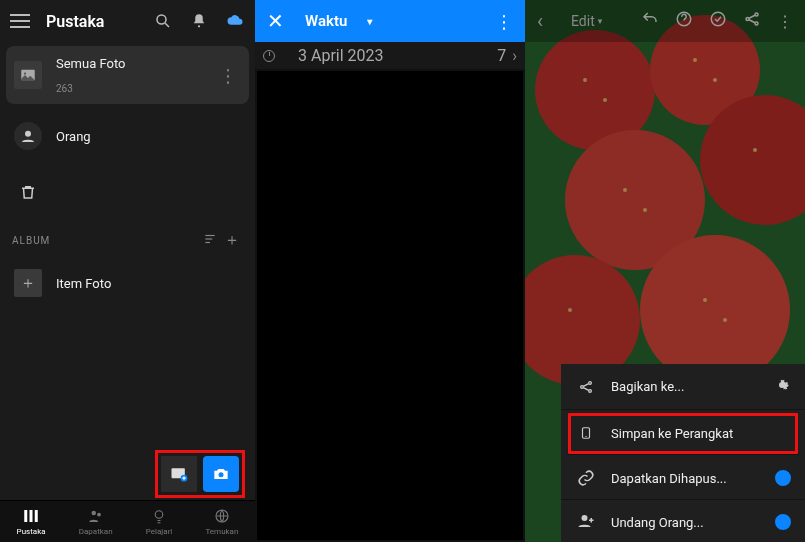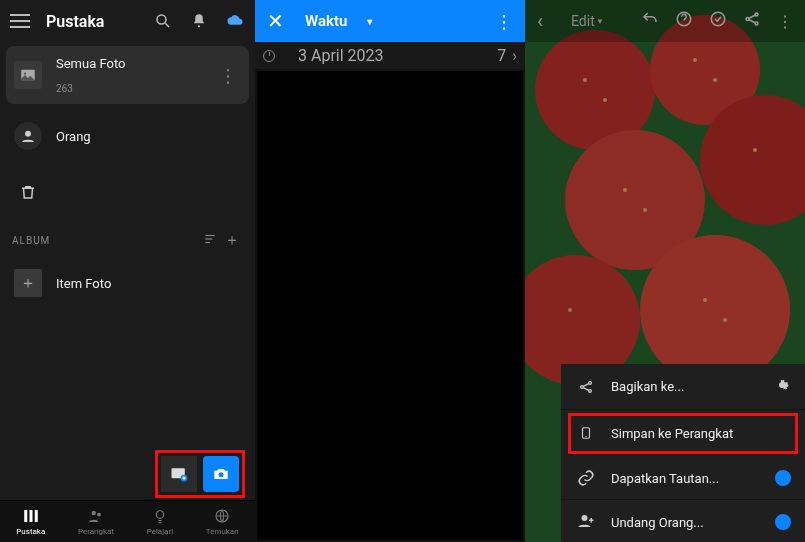--- a/index.html
+++ b/index.html
@@ -189,21 +189,21 @@
         <span>Pustaka</span>
       </div>
       <div class="tab">
         <div class="tab-icon">
           <svg width="18" height="18" viewBox="0 0 24 24" fill="#777">
               <circle cx="9" cy="8" r="3"></circle>
               <circle cx="16" cy="10" r="2.5"></circle>
               <path d="M3 20c0-4 12-4 12 0z"></path>
             </svg>
         </div>
-        <span>Perangkat</span>
+        <span>Dapatkan</span>
       </div>
       <div class="tab">
         <div class="tab-icon">
           <svg width="18" height="18" viewBox="0 0 24 24" fill="none" stroke="#777" stroke-width="1.5">
               <circle cx="12" cy="10" r="5"></circle>
               <path d="M10 18h4M10 21h4"></path>
             </svg>
         </div>
         <span>Pelajari</span>
       </div>
@@ -332,21 +332,21 @@
         </div>
         <div class="sr-label">Simpan ke Perangkat</div>
       </div>
 
       <div class="sheet-row">
         <div class="sr-icon">
           <svg width="18" height="18" viewBox="0 0 24 24" fill="none" stroke="#ccc" stroke-width="2">
               <path d="M10 14a5 5 0 007 0l3-3a5 5 0 00-7-7l-1 1M14 10a5 5 0 00-7 0l-3 3a5 5 0 007 7l1-1"></path>
             </svg>
         </div>
-        <div class="sr-label">Dapatkan Tautan...</div>
+        <div class="sr-label">Dapatkan Dihapus...</div>
         <div class="sr-dot"></div>
       </div>
 
       <div class="sheet-row">
         <div class="sr-icon">
           <svg width="18" height="18" viewBox="0 0 24 24" fill="#ccc">
               <circle cx="10" cy="8" r="4"></circle>
               <path d="M2 20c0-4 16-4 16 0z"></path>
               <path d="M19 8v6M16 11h6" stroke="#ccc" stroke-width="2"></path>
             </svg>

